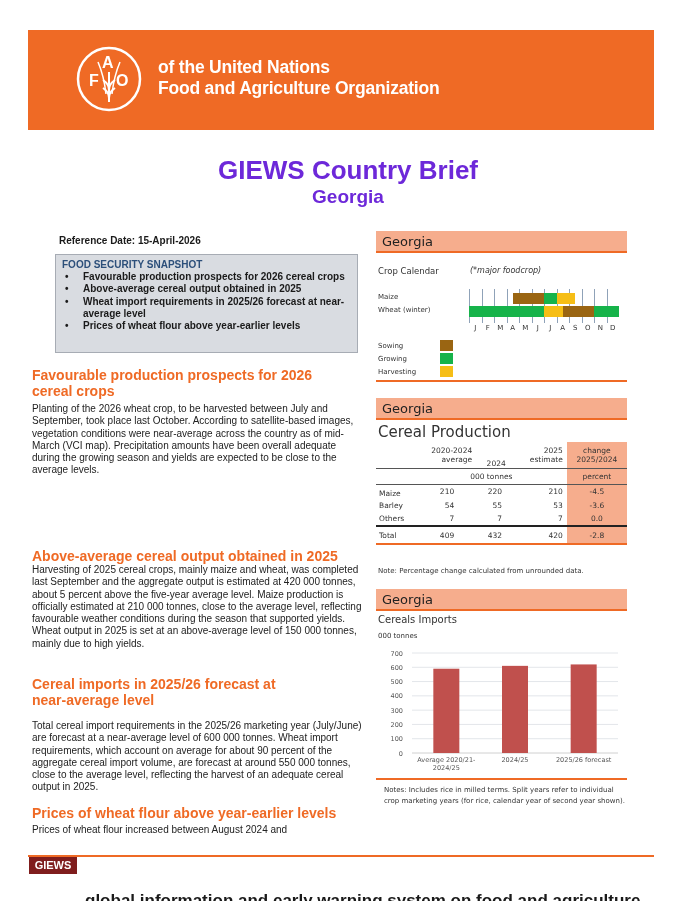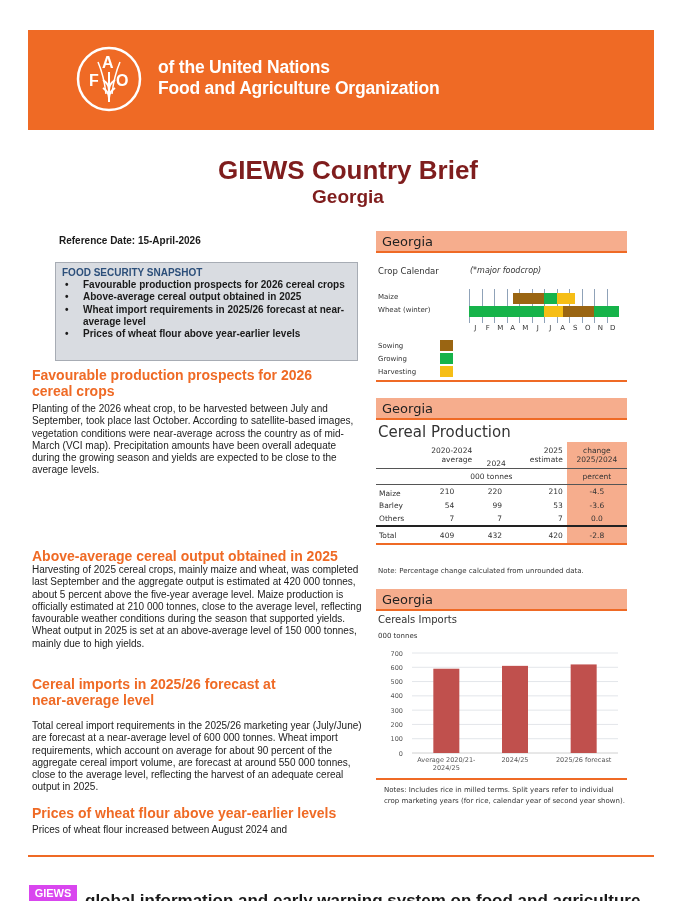--- a/index.html
+++ b/index.html
@@ -1,24 +1,24 @@
 <!DOCTYPE html>
 <html><head>
 <meta charset="utf-8">
 <style>
   * { box-sizing: border-box; margin: 0; padding: 0; }
   body { width: 696px; height: 901px; background: #ffffff; position: relative; font-family: "Liberation Sans", sans-serif; color: #1a1a1a; overflow: hidden; }
   .banner { position: absolute; left: 28px; top: 30px; width: 626px; height: 100px; background: #ef6a25; }
   .fao-logo { position: absolute; left: 48px; top: 16px; width: 66px; height: 66px; }
   .fao-name { position: absolute; left: 130px; top: 27px; color: #fff; font-family: "Liberation Sans", sans-serif; font-weight: bold; font-size: 17.5px; line-height: 21px; letter-spacing: -0.2px; }
-  .title { position: absolute; left: 0; width: 696px; text-align: center; color: #7f1d1d; font-weight: bold; }
+  .title { position: absolute; left: 0; width: 696px; text-align: center; color: #6d28d9; font-weight: bold; }
   .title.main { top: 155px; font-size: 26px; }
   .title.sub { top: 186px; font-size: 19px; }
   .refdate { position: absolute; left: 59px; top: 235px; font-size: 10px; font-weight: bold; }
-  .snapshot { position: absolute; left: 55px; top: 262px; width: 303px; height: 99px; background: #d9dce1; border: 1px solid #a7acb4; padding: 4px 6px; }
+  .snapshot { position: absolute; left: 55px; top: 254px; width: 303px; height: 99px; background: #d9dce1; border: 1px solid #a7acb4; padding: 4px 6px; }
   .snapshot h4 { color: #2c4f7a; font-size: 10px; font-weight: bold; margin-bottom: 1px; }
   .snapshot ul { list-style: none; }
   .snapshot li { font-size: 10px; font-weight: bold; line-height: 12.3px; padding-left: 21px; position: relative; }
   .snapshot li::before { content: "•"; position: absolute; left: 3px; }
   .lcol { position: absolute; left: 32px; width: 330px; }
   .lcol h2 { color: #ef6a25; font-size: 14px; font-weight: bold; line-height: 16px; }
   .lcol p { font-size: 10px; line-height: 12.3px; color: #222; }
   .rhead { position: absolute; left: 376px; width: 251px; height: 22px; background: #f6ad8d; border-bottom: 2px solid #ef6a25; font-family: "DejaVu Sans", sans-serif; font-size: 13px; padding: 3px 6px; color: #222; }
   .rline { position: absolute; left: 376px; width: 251px; height: 2px; background: #ef6a25; }
   .small { font-family: "DejaVu Sans", sans-serif; color: #333; }
@@ -26,21 +26,21 @@
   .cal { position: absolute; left: 469px; width: 150px; }
   .cal-seg { position: absolute; height: 11px; }
   .cal-tick { position: absolute; top: 0; width: 1px; height: 34px; background: #8fa2b8; }
   .cal-month { position: absolute; top: 35px; font-size: 7px; width: 12.5px; text-align: center; }
   .legend-sw { position: absolute; left: 440px; width: 13px; height: 11px; }
   table.prod { position: absolute; left: 376px; top: 442px; width: 251px; border-collapse: collapse; font-family: "DejaVu Sans", sans-serif; font-size: 7.5px; color: #333; }
   table.prod td { padding: 0 4px; height: 14px; text-align: right; }
   table.prod td:first-child { text-align: left; padding-left: 3px; }
   table.prod td.chg { background: #f6ad8d; text-align: center; }
   .footer-line { position: absolute; left: 28px; top: 855px; width: 626px; height: 2px; background: #ef6a25; }
-  .footer-tag { position: absolute; left: 29px; top: 857px; width: 48px; height: 17px; background: #d946ef; color: #fff; font-weight: bold; font-size: 11px; text-align: center; line-height: 17px; margin-top: 28px; }
+  .footer-tag { position: absolute; left: 29px; top: 857px; width: 48px; height: 17px; background: #7f1d1d; color: #fff; font-weight: bold; font-size: 11px; text-align: center; line-height: 17px; }
   .footer-text { position: absolute; left: 85px; top: 859px; font-size: 17px; font-weight: bold; color: #1a1a1a; margin-top: 32px; }
 </style>
 </head>
 <body>
 
 <div class="banner">
   <svg class="fao-logo" viewBox="0 0 66 66">
     <circle cx="33" cy="33" r="31" fill="none" stroke="#fff" stroke-width="2.5"></circle>
     <text x="13" y="40" fill="#fff" font-family="Liberation Sans, sans-serif" font-weight="bold" font-size="16">F</text>
     <text x="26" y="22" fill="#fff" font-family="Liberation Sans, sans-serif" font-weight="bold" font-size="16">A</text>
@@ -164,21 +164,21 @@
   <tr>
     <td style="padding-top:4px;">Maize</td>
     <td style="padding-right:22px;">210</td>
     <td style="padding-right:14px;">220</td>
     <td>210</td>
     <td class="chg">-4.5</td>
   </tr>
   <tr>
     <td>Barley</td>
     <td style="padding-right:22px;">54</td>
-    <td style="padding-right:14px;">99</td>
+    <td style="padding-right:14px;">55</td>
     <td>53</td>
     <td class="chg">-3.6</td>
   </tr>
   <tr>
     <td style="border-bottom:2px solid #222;">Others</td>
     <td style="padding-right:22px;border-bottom:2px solid #222;">7</td>
     <td style="padding-right:14px;border-bottom:2px solid #222;">7</td>
     <td style="border-bottom:2px solid #222;">7</td>
     <td class="chg" style="border-bottom:2px solid #222;">0.0</td>
   </tr>

